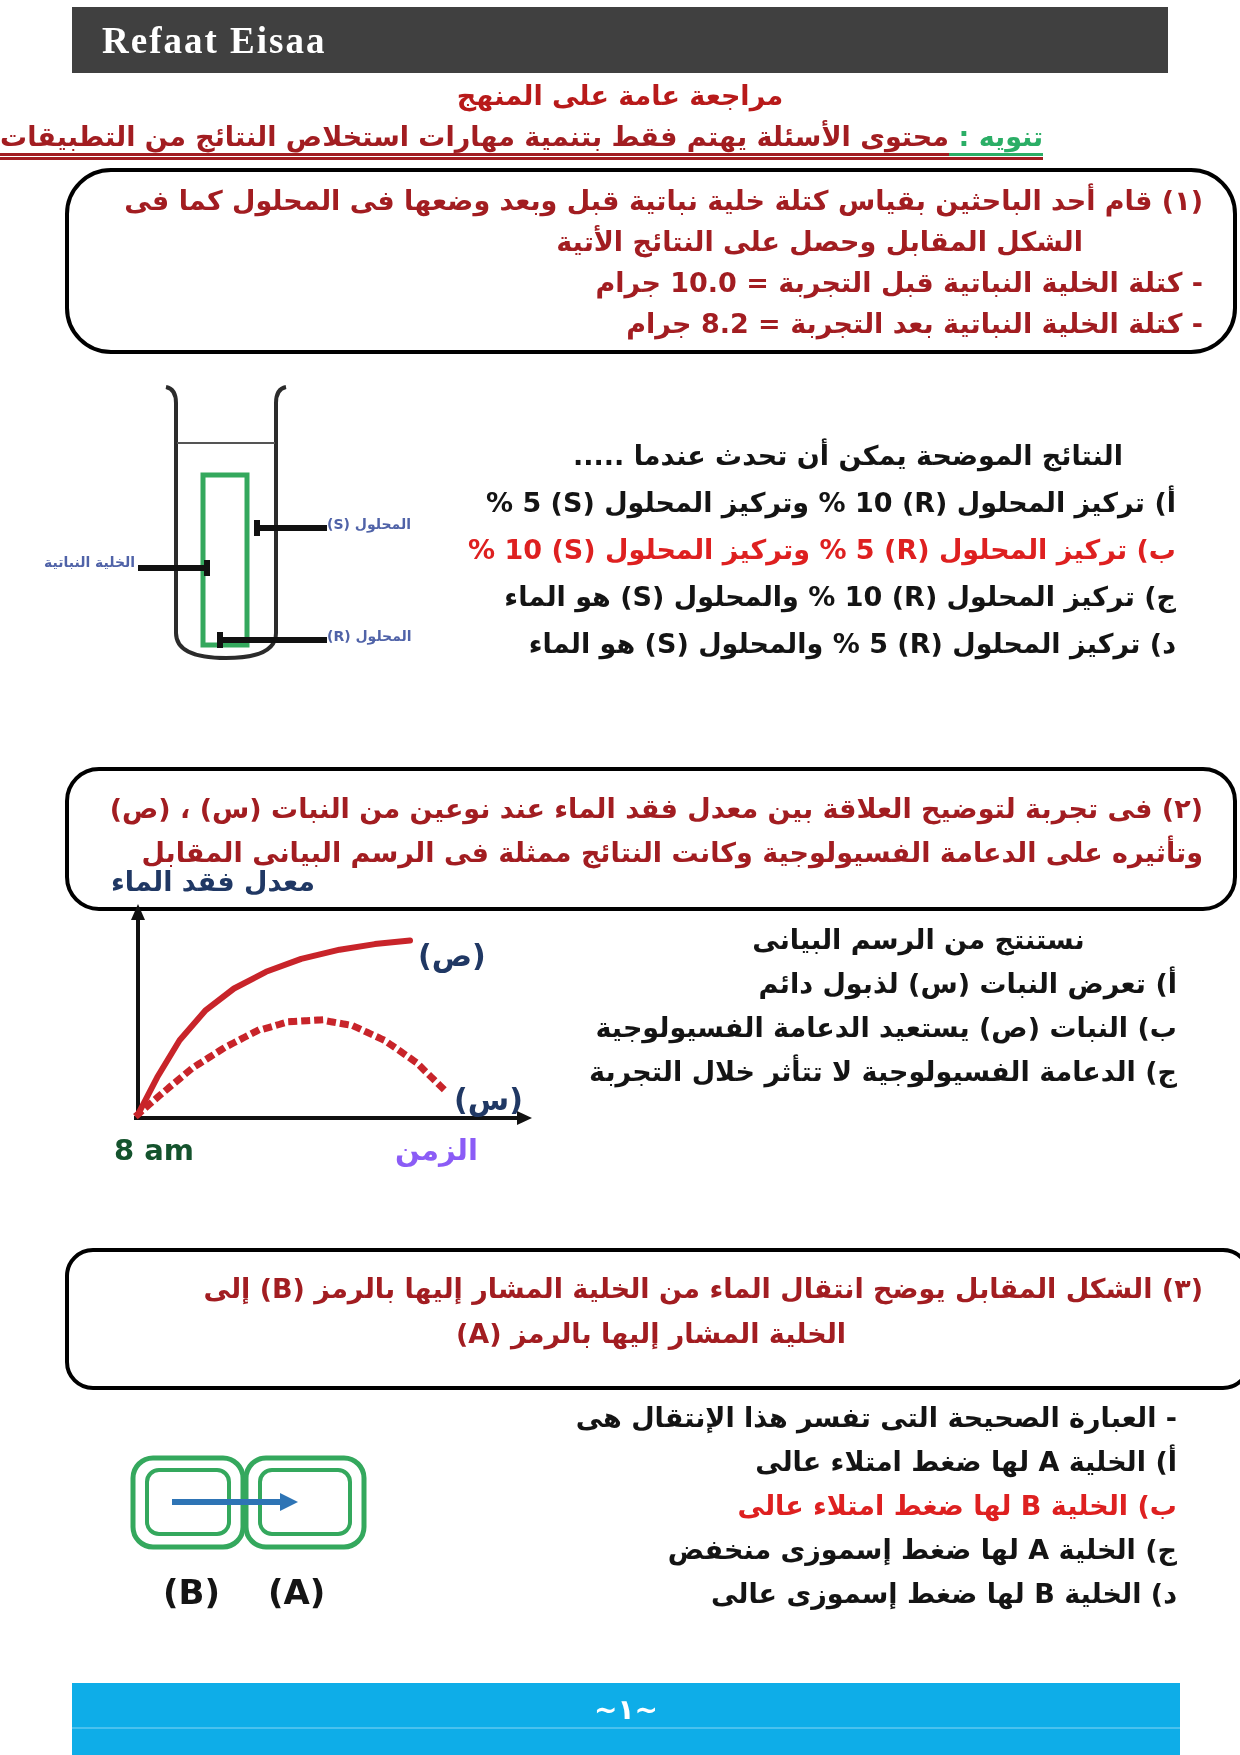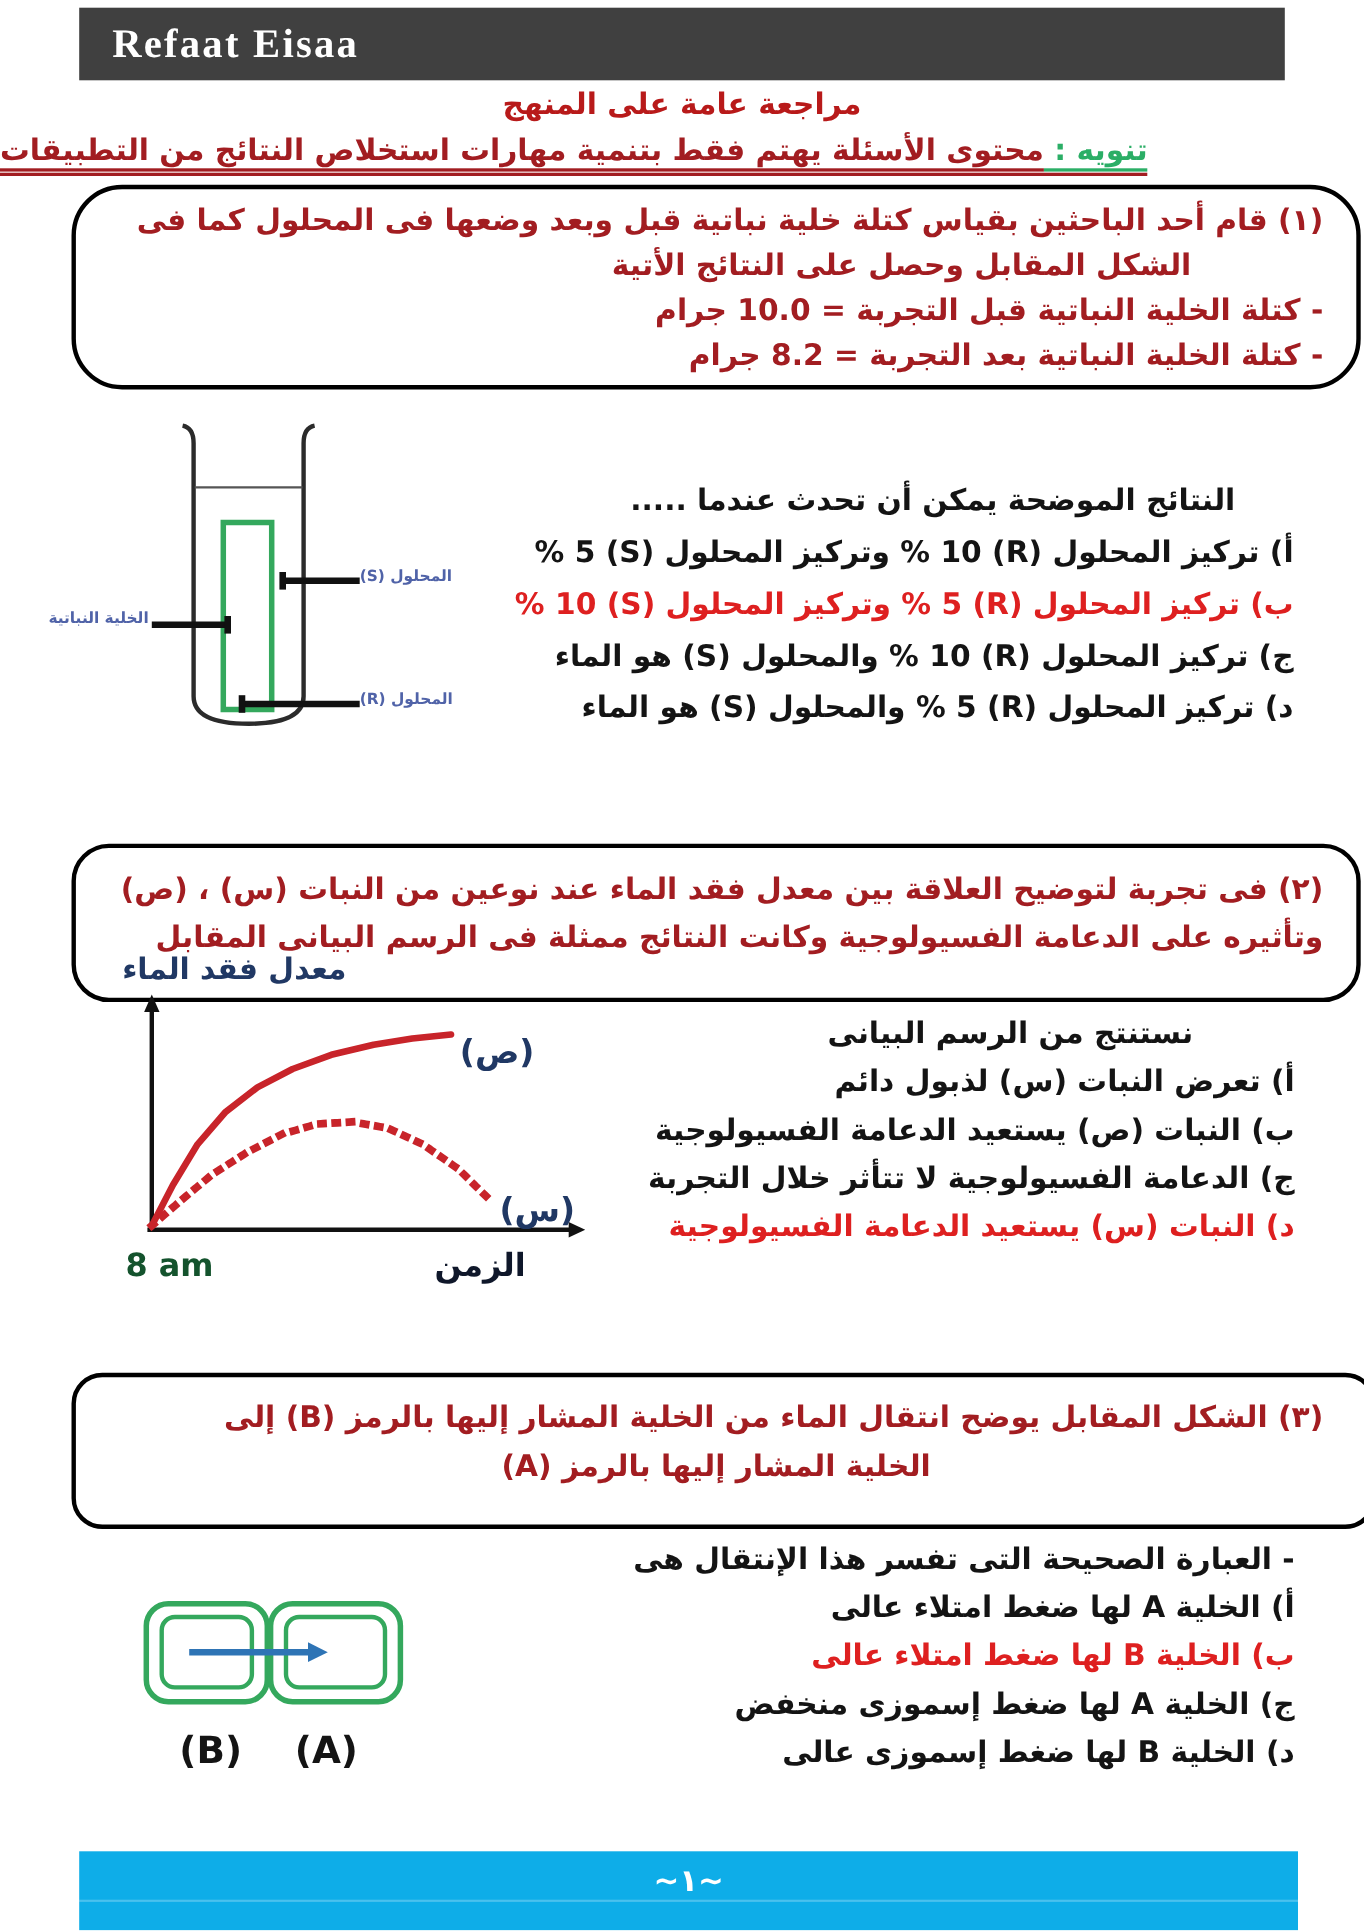--- a/index.html
+++ b/index.html
@@ -46,21 +46,21 @@
   .lbl-s{left:327px;top:516px;}
   .lbl-cell{left:44px;top:554px;}
   .lbl-r{left:327px;top:628px;}
   
   .ylabel{position:absolute;left:88px;top:866px;width:250px;text-align:center;color:#203864;
           font-weight:bold;font-size:27px;direction:rtl;}
   .chart-svg{position:absolute;left:70px;top:900px;}
   .curve{fill:none;stroke:#C8242A;stroke-width:6;stroke-linecap:round;stroke-linejoin:round;}
   .curve.dotted{stroke-dasharray:2 11;stroke-width:7;stroke-linecap:square;}
   .xstart{position:absolute;left:114px;top:1133px;color:#14532d;font-weight:bold;font-size:29px;}
-  .xlabel{position:absolute;left:395px;top:1133px;color:#0f172a;font-weight:bold;font-size:29px;direction:rtl;}
+  .xlabel{position:absolute;left:395px;top:1133px;color:#8b5cf6;font-weight:bold;font-size:29px;direction:rtl;}
   .series-label{fill:#203864;font-weight:bold;font-size:30px;font-family:"DejaVu Sans",sans-serif;}
   
   .cells-svg{position:absolute;left:130px;top:1455px;}
   .cell-tag{position:absolute;color:#141414;font-weight:bold;font-size:34px;}
   .tag-b{left:163px;top:1572px;}
   .tag-a{left:268px;top:1572px;}
 </style>
 </head>
 <body>
 
@@ -133,21 +133,20 @@
     <text x="384" y="210" class="series-label">(س)</text>
   </svg>
   <div class="xstart">8 am</div>
   <div class="xlabel">الزمن</div>
 
   <div class="optcol q2col">
     <span class="stem">نستنتج من الرسم البيانى</span>
     <span class="opt">أ) تعرض النبات (س) لذبول دائم</span>
     <span class="opt">ب) النبات (ص) يستعيد الدعامة الفسيولوجية</span>
     <span class="opt">ج) الدعامة الفسيولوجية لا تتأثر خلال التجربة</span>
-    <span class="opt correct">د) النبات (س) يستعيد الدعامة الفسيولوجية</span>
   </div>
 
   <div class="qbox qbox3">
     <div>(٣) الشكل المقابل يوضح انتقال الماء من الخلية المشار إليها بالرمز (B) إلى</div>
     <div class="center-line">الخلية المشار إليها بالرمز (A)</div>
   </div>
 
   <svg class="cells-svg" width="240" height="100" viewBox="0 0 240 100">
     <g fill="none" stroke="#34A85D">
       <rect x="3" y="3" width="110" height="89" rx="20" stroke-width="5"></rect>

